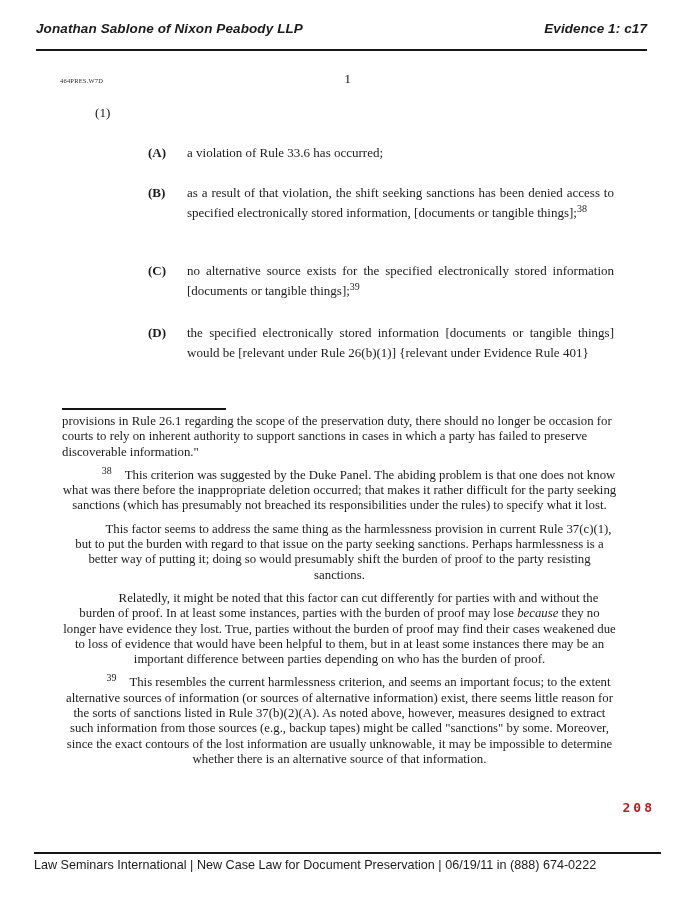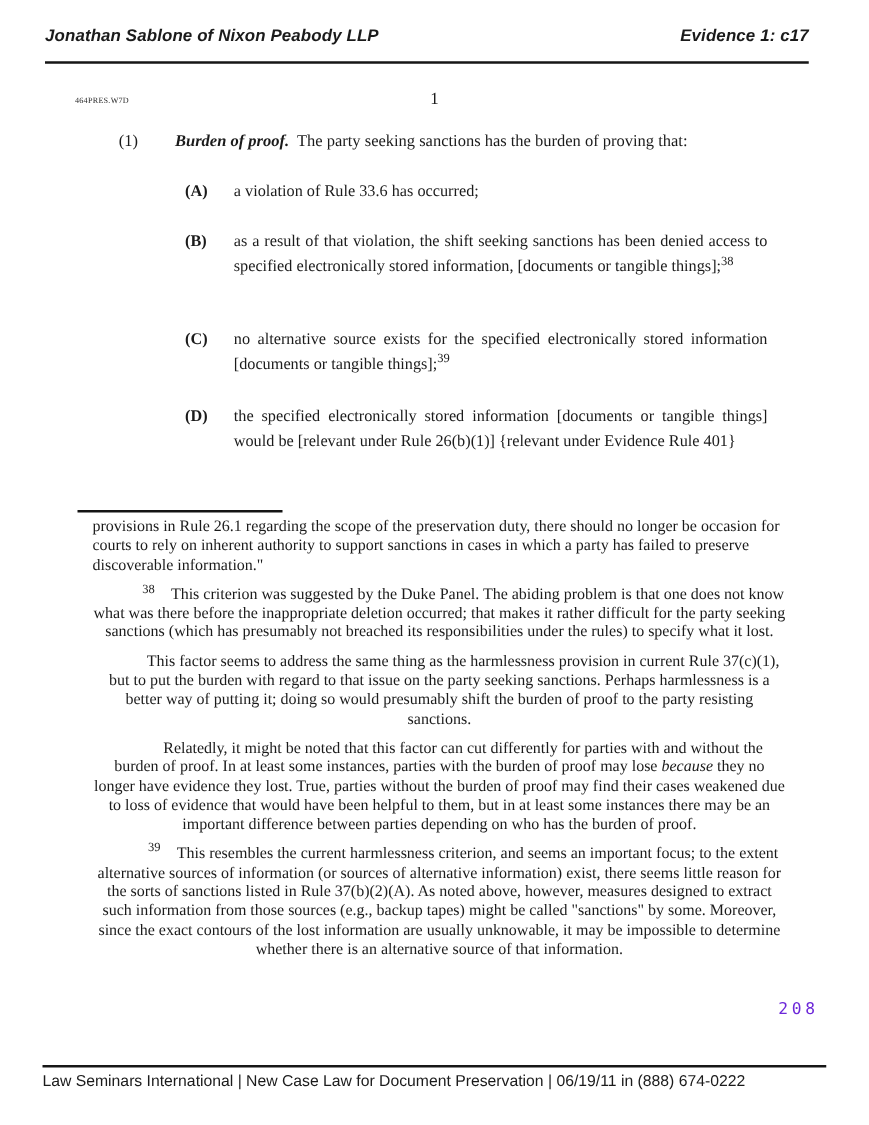--- a/index.html
+++ b/index.html
@@ -26,29 +26,29 @@
   .bi { font-weight:bold; font-style:italic; }
 
   
   .sub { position:absolute; left:148px; width:466px; font-size:13px; line-height:20px; display:flex; }
   .sub .slabel { width:39px; flex:none; font-weight:bold; }
   .sub .stext { flex:1; text-align:justify; }
   sup { vertical-align:super; font-size:10px; line-height:0; }
 
   
   .fnsep { position:absolute; left:62px; top:408px; width:164px; height:2px; background:#141414; }
-  .footnotes { position:absolute; left:62px; top:414px; width:555px; font-size:12.8px; line-height:15.3px; color:#1b1b1b;margin-left:12px; }
+  .footnotes { position:absolute; left:62px; top:414px; width:555px; font-size:12.8px; line-height:15.3px; color:#1b1b1b; }
   .footnotes p { margin-bottom:8px; }
   .footnotes p.ind { text-indent:38px;text-align:center; }
   .fnm { margin-right:13px; }
 
   
   .stamp {
     position:absolute; right:40px; top:800px;
-    font-family:"DejaVu Sans Mono", monospace; font-size:13px; font-weight:normal; letter-spacing:3px; color:#6d28d9;
+    font-family:"DejaVu Sans Mono", monospace; font-size:13px; font-weight:bold; letter-spacing:3px; color:#b91c1c;
   }
 
   
   .pagefooter {
     position:absolute; left:34px; right:34px; top:852px;
     border-top:2.5px solid #161616; padding-top:4px;
     font-family:"Liberation Sans", sans-serif; font-size:12.6px; color:#1b1b1b;
   }
 </style>
 </head>
@@ -59,21 +59,20 @@
   <div class="header">
     <span>Jonathan Sablone of Nixon Peabody LLP</span>
     <span>Evidence 1: c17</span>
   </div>
 
   <div class="fileref">464PRES.W7D</div>
   <div class="pagenum">1</div>
 
   <div class="item1">
     <span class="inum">(1)</span>
-    <span class="itext"><span class="bi">Burden of proof.</span>&nbsp; <span>The party seeking sanctions has the burden of proving that:</span></span>
   </div>
 
   <div class="sub" style="top:143px">
     <span class="slabel">(A)</span>
     <span class="stext"><span>a violation of Rule 33.6 has occurred;</span><sup></sup></span>
   </div>
 
   <div class="sub" style="top:183px">
     <span class="slabel">(B)</span>
     <span class="stext"><span>as a result of that violation, the shift seeking sanctions has been denied access to specified electronically stored information, [documents or tangible things];</span><sup>38</sup></span>

